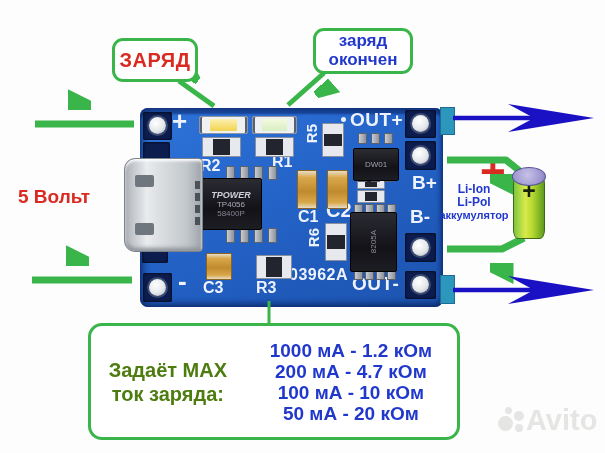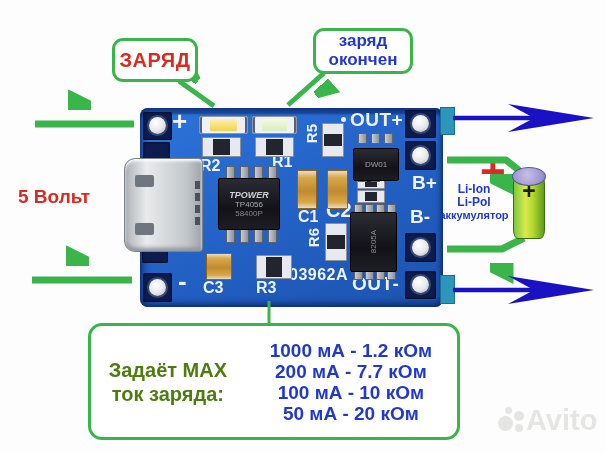--- a/index.html
+++ b/index.html
@@ -119,21 +119,21 @@
     <div class="cap" style="left:66px;top:145px;width:24px;height:25px;"></div>
 
     <div class="leg" style="left:86px;top:58px;height:12px;"></div>
     <div class="leg" style="left:100px;top:58px;height:12px;"></div>
     <div class="leg" style="left:114px;top:58px;height:12px;"></div>
     <div class="leg" style="left:128px;top:58px;height:12px;"></div>
     <div class="leg" style="left:86px;top:120px;height:13px;"></div>
     <div class="leg" style="left:100px;top:120px;height:13px;"></div>
     <div class="leg" style="left:114px;top:120px;height:13px;"></div>
     <div class="leg" style="left:128px;top:120px;height:13px;"></div>
-    <div class="ic" style="left:78px;top:70px;width:60px;height:50px;">
+    <div class="ic" style="left:60px;top:70px;width:60px;height:50px;">
       <span style="font-size:9px;font-style:italic;font-weight:bold;color:#cfd0d8;">TPOWER</span>
       <span style="font-size:8px;color:#a9aab4;">TP4056</span>
       <span style="font-size:8px;color:#83848e;">58400P</span>
     </div>
 
     <div class="leg" style="left:218px;top:25px;height:9px;"></div>
     <div class="leg" style="left:231px;top:25px;height:9px;"></div>
     <div class="leg" style="left:244px;top:25px;height:9px;"></div>
     <div class="leg" style="left:218px;top:63px;height:9px;"></div>
     <div class="leg" style="left:231px;top:63px;height:9px;"></div>
@@ -225,21 +225,21 @@
 
   <div class="gbox" style="left:88px;top:323px;width:366px;height:111px;border-radius:14px;display:flex;">
     <div style="flex:0 0 42%;display:flex;align-items:center;justify-content:center;">
       <span class="greentxt" style="font-size:20px;line-height:1.2;">
         <span style="display:block;">Задаёт MAX</span>
         <span style="display:block;">ток заряда:</span>
       </span>
     </div>
     <div style="flex:1;display:flex;flex-direction:column;align-items:center;justify-content:center;text-align:right;">
       <span class="bluetxt" style="font-size:19px;line-height:21px;">1000 мА - 1.2 кОм</span>
-      <span class="bluetxt" style="font-size:19px;line-height:21px;">200 мА - 7.7 кОм</span>
+      <span class="bluetxt" style="font-size:19px;line-height:21px;">200 мА - 4.7 кОм</span>
       <span class="bluetxt" style="font-size:19px;line-height:21px;">100 мА - 10 кОм</span>
       <span class="bluetxt" style="font-size:19px;line-height:21px;">50 мА - 20 кОм</span>
     </div>
   </div>
 
   <div class="abs" style="left:498px;top:404px;display:flex;align-items:center;">
     <span style="position:relative;width:28px;height:32px;display:inline-block;">
       <span class="abs" style="left:7px;top:2px;width:7px;height:7px;border-radius:50%;background:#e5e5e3;"></span>
       <span class="abs" style="left:16px;top:6px;width:10px;height:10px;border-radius:50%;background:#e5e5e3;"></span>
       <span class="abs" style="left:0px;top:11px;width:15px;height:15px;border-radius:50%;background:#e5e5e3;"></span>

